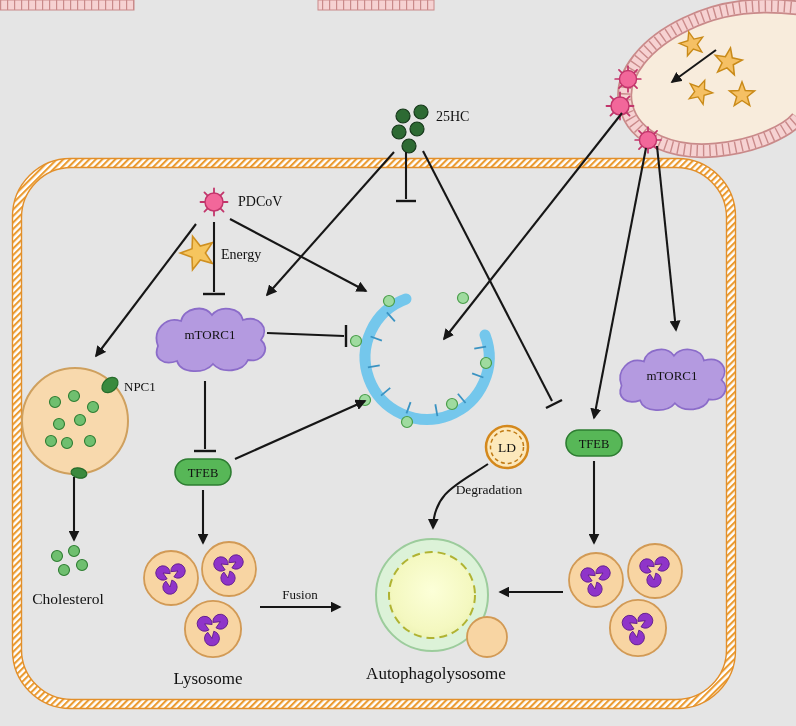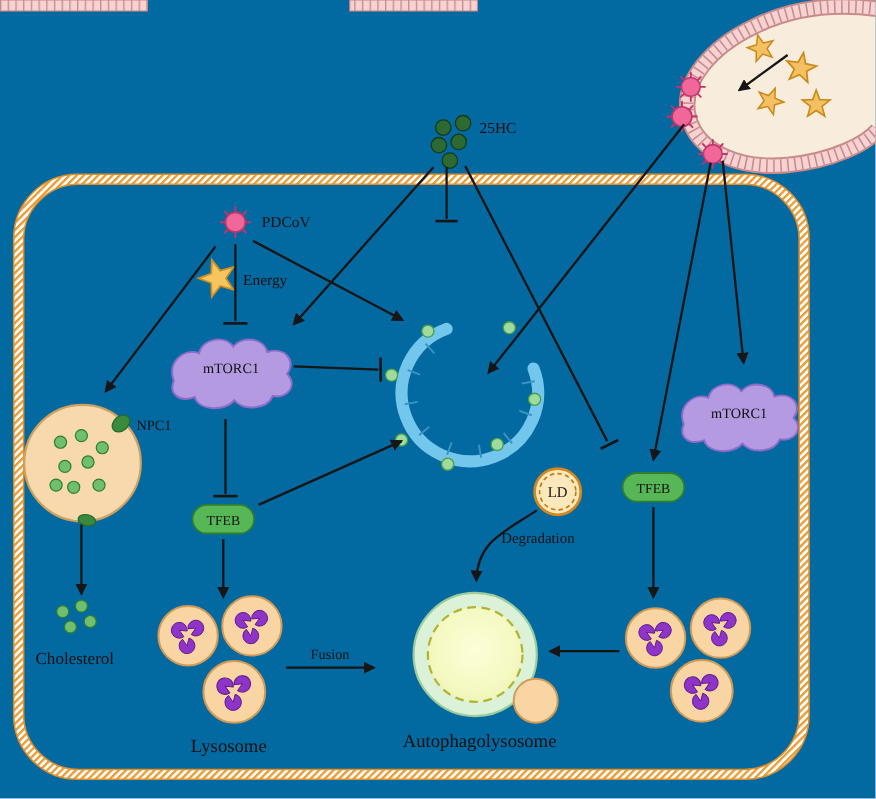--- a/index.html
+++ b/index.html
@@ -1,16 +1,16 @@
 <!DOCTYPE html>
 <html><head>
 <meta charset="utf-8">
 <style>
   html,body{margin:0;padding:0;background:#ffffff;}
-  .stage{position:relative;width:796px;height:726px;background:#0369a1;overflow:hidden;}
+  .stage{position:relative;width:796px;height:726px;background:#e5e5e5;overflow:hidden;}
   svg{display:block;}
   text{font-family:"Liberation Serif","DejaVu Serif",serif;fill:#111111;}
   .lbl13{font-size:13px;}
   .lbl14{font-size:14px;}
   .lbl17{font-size:17px;}
   .node-label{font-size:13px;text-anchor:middle;}
   .edge{stroke:#161616;stroke-width:2.1;fill:none;}
   .tbar{stroke:#161616;stroke-width:2.4;fill:none;}
 </style>
 </head>

